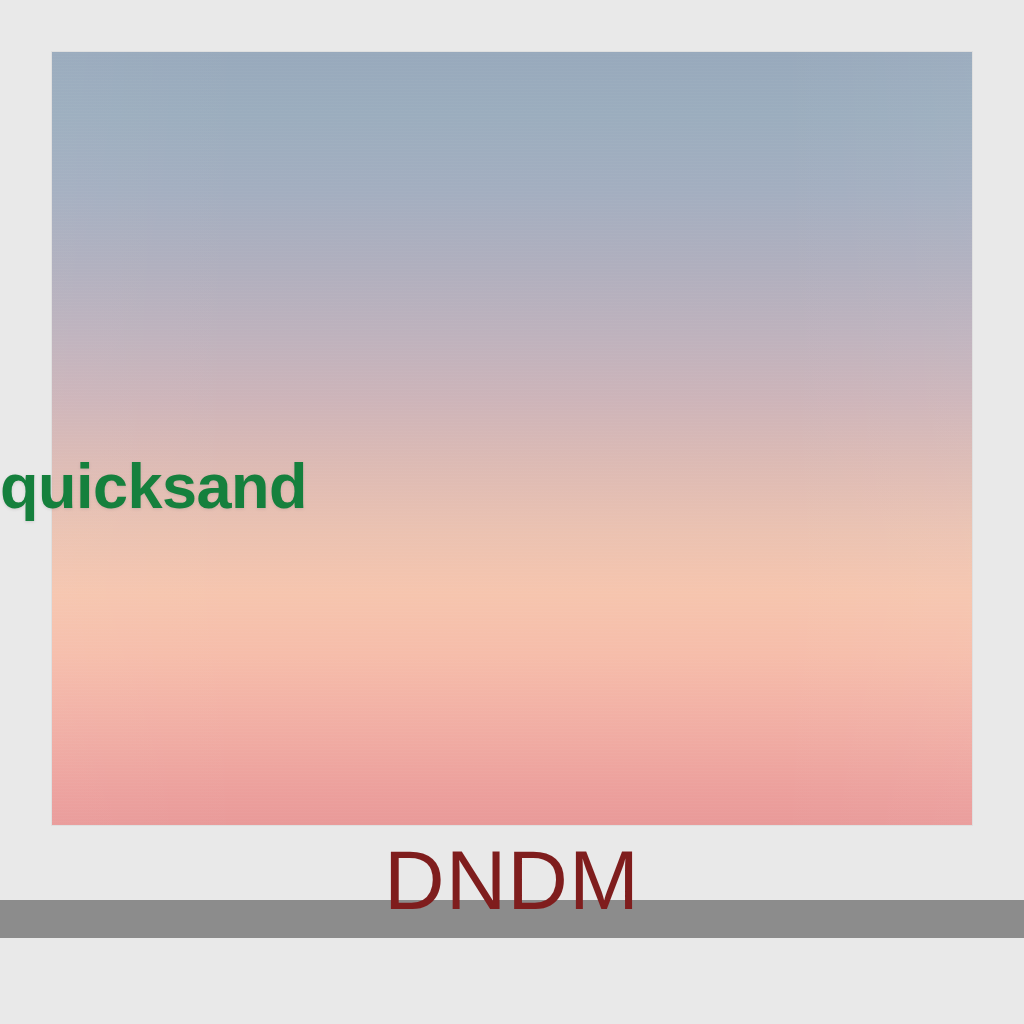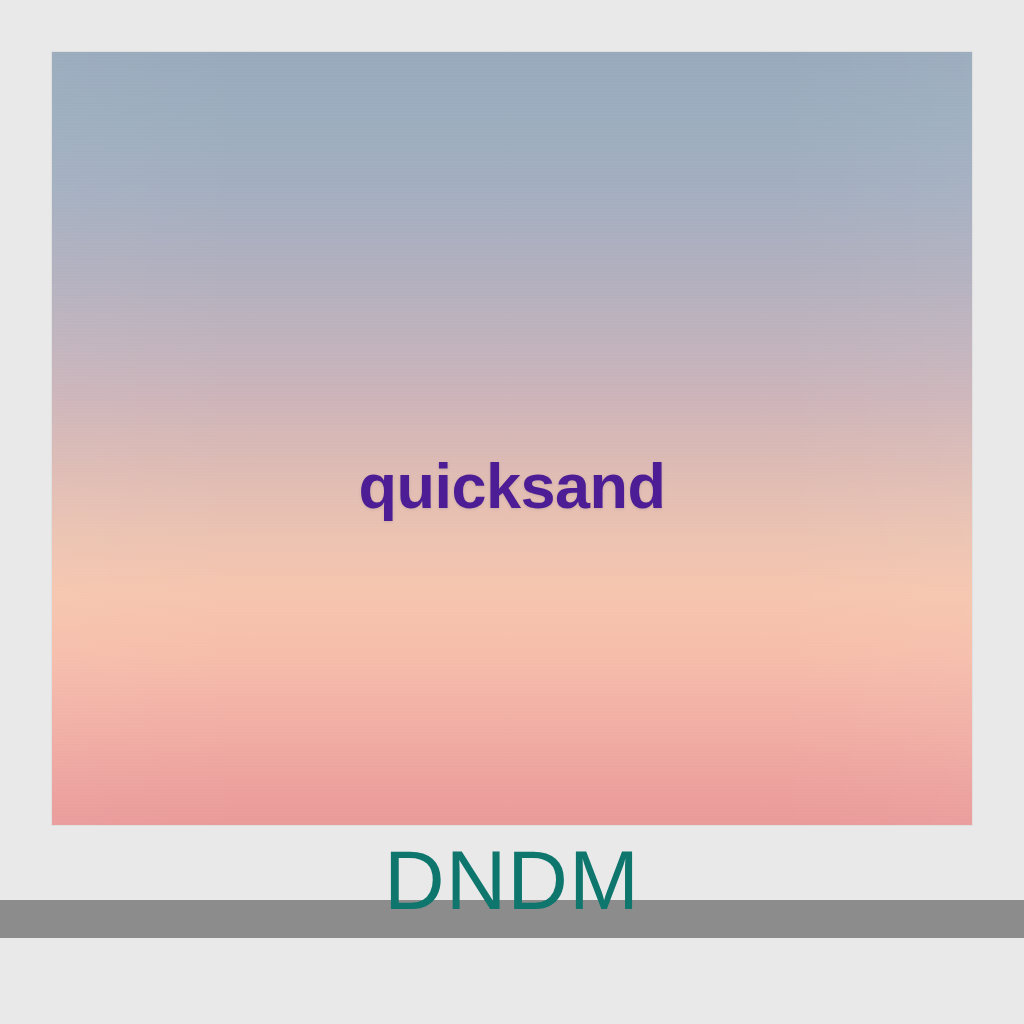--- a/index.html
+++ b/index.html
@@ -82,27 +82,27 @@
         rgba(0,0,0,0.00) 3px
       );
   }
 
   
   .track-title {
     position: absolute;
     left: 0;
     right: 0;
     top: 455px;
-    text-align: center;
+    text-align: left;
     font-family: "Liberation Sans", sans-serif;
     font-size: 63px;
     font-weight: bold;
     line-height: 1;
     letter-spacing: -0.5px;
-    color: #4c1d95;
+    color: #15803d;
     text-shadow: 0 1px 3px rgba(120,100,110,0.22);
     white-space: nowrap;
     user-select: none;
   }
 
   
   .gray-band {
     position: absolute;
     left: 0;
     top: 900px;
@@ -116,21 +116,21 @@
     position: absolute;
     left: 0;
     right: 0;
     top: 838px;
     text-align: center;
     font-family: "Liberation Sans", sans-serif;
     font-size: 84px;
     font-weight: normal;
     line-height: 1;
     letter-spacing: 1px;
-    color: #0f766e;
+    color: #7f1d1d;
     white-space: nowrap;
     user-select: none;
   }
 </style>
 </head>
 <body>
 
 <div class="cover-canvas">
 
   <div class="artwork-panel">

